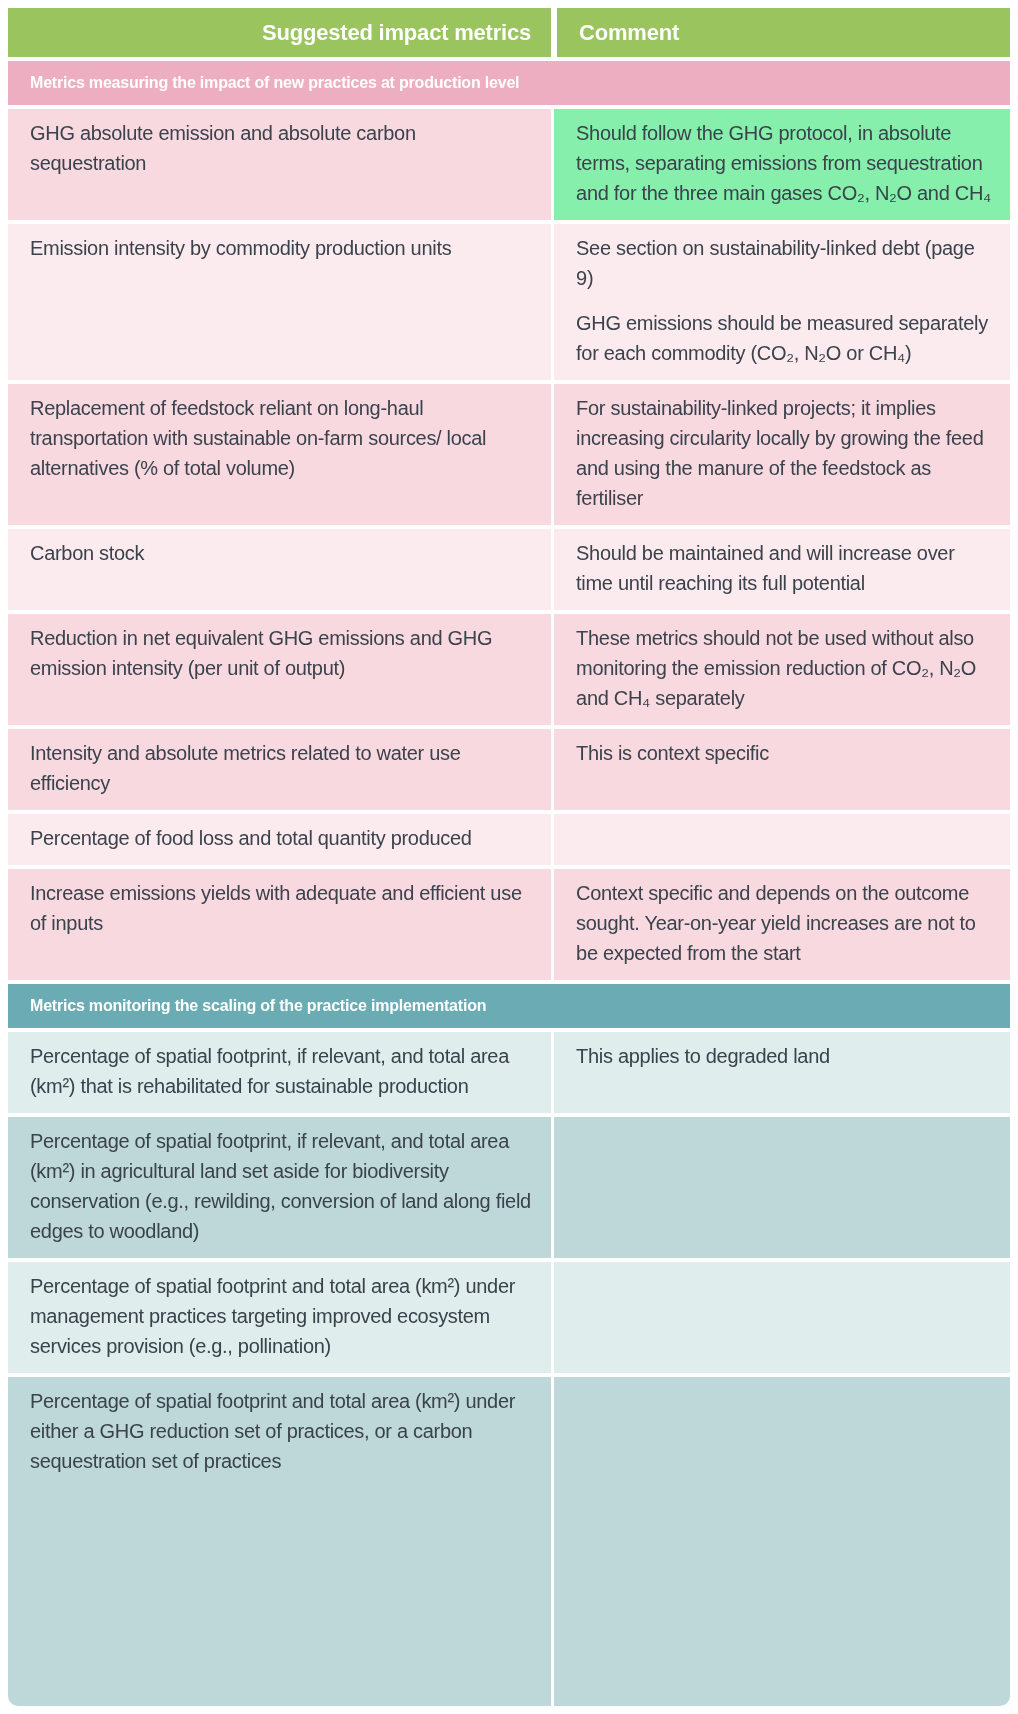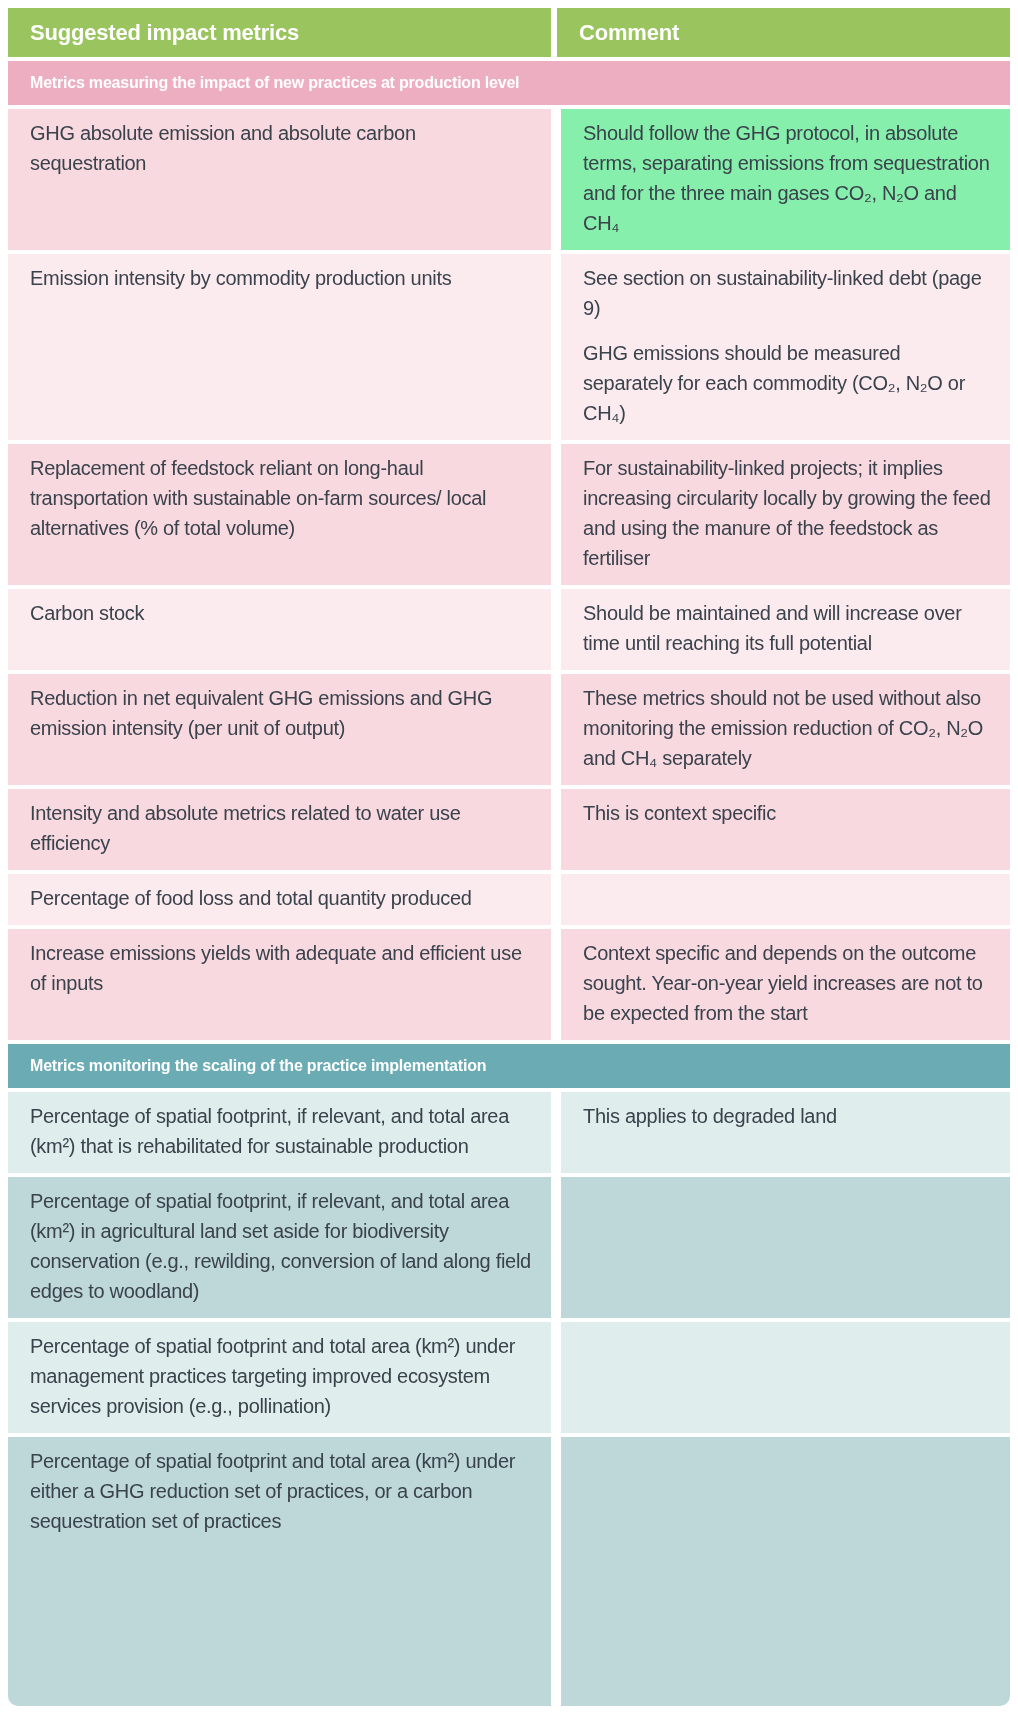--- a/index.html
+++ b/index.html
@@ -25,42 +25,42 @@
   }
   .header-cell {
     background: var(--header-green, #9ac45e);
     color: var(--header-text, #ffffff);
     font-weight: bold;
     font-size: 22px;
     line-height: 27px;
     padding: 11px 20px 11px 22px;
     letter-spacing: -0.2px;
   }
-  .col-metric { width: 54.2%; flex: none; }
+  .col-metric { width: 54.2%; flex: none; text-align: right; }
   .col-comment { flex: 1; }
   .sections {
     display: flex;
     flex-direction: column;
     flex: 1;
   }
   .section { display: flex; flex-direction: column; }
   .section:last-child { flex: 1; }
   .section-bar {
     color: var(--header-text, #ffffff);
     font-weight: bold;
     font-size: 16px;
     line-height: 27px;
     padding: 8px 20px 9px 22px;
     margin-bottom: 4px;
     letter-spacing: -0.2px;
     flex: none;
   }
   .row {
     display: flex;
-    gap: 10px;
+    gap: 3px;
     margin-bottom: 4px;
     border-radius: 19px;
   }
   .section:last-child .row:last-child { margin-bottom: 0; flex: 1; }
   .cell {
     padding: 9px 18px 12px 22px;
     font-size: 20px;
     line-height: 30px;
     letter-spacing: -0.3px;
   }

